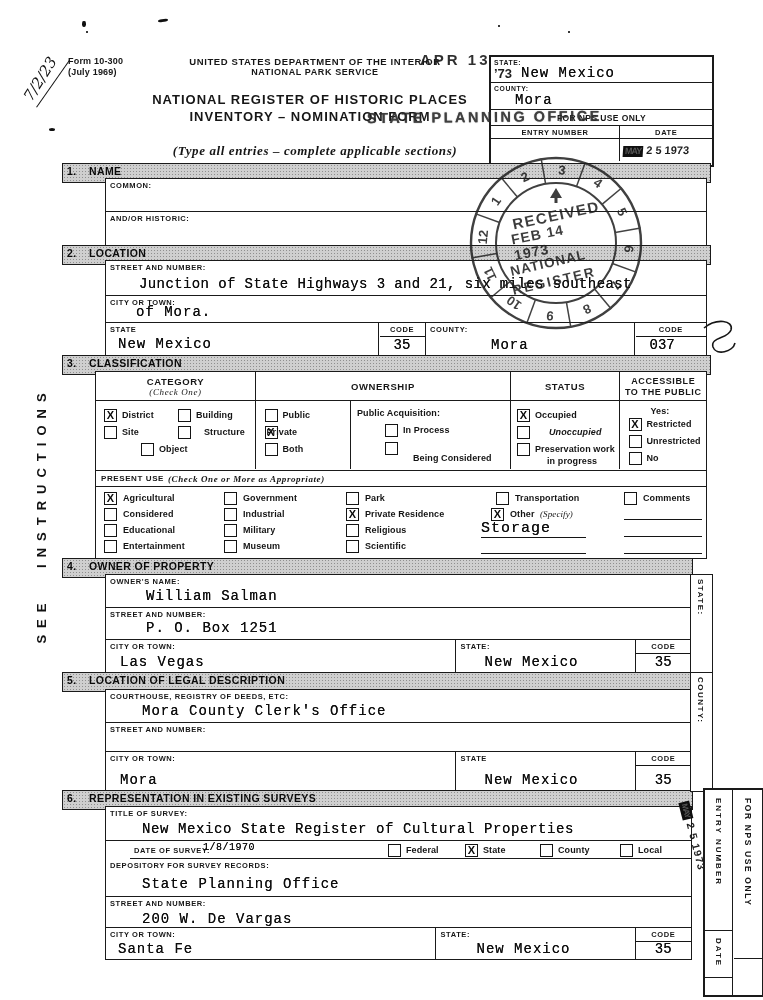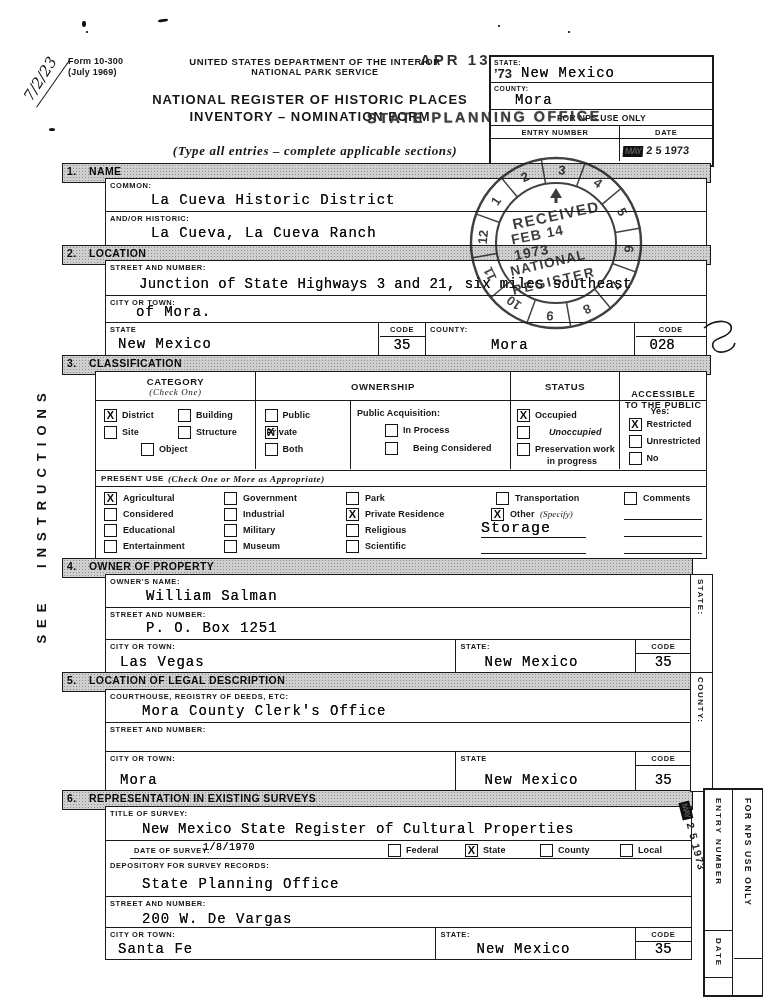--- a/index.html
+++ b/index.html
@@ -91,25 +91,23 @@
       <div class="cell" style="left:129.5px;right:0;">
         <span class="stamp" style="left:2px;top:5px;font:bold 11px 'Liberation Sans',sans-serif;transform:skewX(-4deg);"><span class="blot">MAY</span> <span>2 5 1973</span></span>
       </div>
     </div>
   </div>
 
   <div class="bar" style="left:62px;top:163px;width:643px;"><span class="num">1.</span><span>NAME</span></div>
   <div class="box" style="left:105px;top:178px;width:600px;height:66px;">
     <div class="row" style="height:32px;">
       <span class="lbl" style="left:4px;top:2px;">COMMON:</span>
-      <span class="val" style="left:45px;bottom:3px;letter-spacing:1px;">La Cueva Historic District</span>
     </div>
     <div class="row" style="height:32px;border-bottom:none;">
       <span class="lbl" style="left:4px;top:2px;">AND/OR HISTORIC:</span>
-      <span class="val" style="left:45px;bottom:3px;letter-spacing:1px;">La Cueva, La Cueva Ranch</span>
     </div>
   </div>
 
   <div class="bar" style="left:62px;top:245px;width:643px;"><span class="num">2.</span><span>LOCATION</span></div>
   <div class="box" style="left:105px;top:260px;width:600px;height:96px;">
     <div class="row" style="height:34px;">
       <span class="lbl" style="left:4px;top:2px;">STREET AND NUMBER:</span>
       <span class="val" style="left:33px;bottom:3px;letter-spacing:.4px;">Junction of State Highways 3 and 21, six miles southeast</span>
     </div>
     <div class="row" style="height:26px;">
@@ -126,21 +124,21 @@
         <span class="uline" style="left:0;right:0;top:13px;"></span>
         <span class="val" style="left:0;right:0;bottom:2px;text-align:center;">35</span>
       </div>
       <div class="cell" style="left:320px;width:208px;">
         <span class="lbl" style="left:4px;top:2px;">COUNTY:</span>
         <span class="val" style="left:65px;bottom:2px;letter-spacing:1px;">Mora</span>
       </div>
       <div class="cell" style="left:529.5px;right:0;">
         <span class="lbl" style="left:0;right:0;top:2px;text-align:center;">CODE</span>
         <span class="uline" style="left:0;right:0;top:13px;"></span>
-        <span class="val" style="left:14px;bottom:2px;">028</span>
+        <span class="val" style="left:14px;bottom:2px;">037</span>
       </div>
     </div>
   </div>
 
   <svg style="position:absolute;left:700px;top:316px;z-index:20;" width="50" height="48">
     <path d="M4,12 C16,2 34,4 31,14 C28,23 10,21 13,31 C16,40 33,36 35,27" fill="none" stroke="#161616" stroke-width="1.6"></path>
   </svg>
 
   <div class="bar" style="left:62px;top:355px;width:643px;"><span class="num">3.</span><span>CLASSIFICATION</span></div>
   <div class="box" style="left:95px;top:371px;width:610px;height:99px;">
@@ -148,54 +146,54 @@
       <div class="cell" style="left:0;width:159px;">
         <span class="lbl" style="left:0;right:0;top:4px;text-align:center;font-size:9.5px;">CATEGORY</span>
         <span class="lbl it" style="left:0;right:0;top:15px;text-align:center;font-size:9px;">(Check One)</span>
       </div>
       <div class="cell" style="left:160.5px;width:253px;">
         <span class="lbl" style="left:0;right:0;top:9px;text-align:center;font-size:9.5px;">OWNERSHIP</span>
       </div>
       <div class="cell" style="left:415px;width:108px;">
         <span class="lbl" style="left:0;right:0;top:9px;text-align:center;font-size:9.5px;">STATUS</span>
       </div>
-      <div class="cell" style="left:524.5px;right:0;margin-top:13px;">
+      <div class="cell" style="left:524.5px;right:0;">
         <span class="lbl" style="left:0;right:0;top:4px;text-align:center;font-size:9px;">ACCESSIBLE</span>
         <span class="lbl" style="left:0;right:0;top:15px;text-align:center;font-size:9px;">TO THE PUBLIC</span>
       </div>
     </div>
     <div class="row" style="height:68px;border-bottom:none;">
 
       <div class="cell" style="left:0;width:159px;">
         <span class="cb on" style="left:8px;top:8px;">X</span>
           <span class="cblb" style="left:26px;top:9px;">District</span>
         <span class="cb" style="left:82px;top:8px;"></span>
           <span class="cblb" style="left:100px;top:9px;">Building</span>
         <span class="cb" style="left:8px;top:25px;"></span>
           <span class="cblb" style="left:26px;top:26px;">Site</span>
         <span class="cb" style="left:82px;top:25px;"></span>
-          <span class="cblb" style="left:100px;top:26px;text-align:right;">Structure</span>
+          <span class="cblb" style="left:108px;top:26px;text-align:right;">Structure</span>
         <span class="cb" style="left:45px;top:42px;"></span>
           <span class="cblb" style="left:63px;top:43px;">Object</span>
       </div>
 
       <div class="cell" style="left:160.5px;width:93px;">
         <span class="cb" style="left:8px;top:8px;"></span>
           <span class="cblb" style="left:26px;top:9px;">Public</span>
         <span class="cb on" style="left:8px;top:25px;">X</span>
           <span class="cblb" style="left:10px;top:26px;">Private</span>
         <span class="cb" style="left:8px;top:42px;"></span>
           <span class="cblb" style="left:26px;top:43px;">Both</span>
       </div>
       <div class="cell" style="left:255px;width:159px;">
         <span class="cblb" style="left:6px;top:7px;">Public Acquisition:</span>
         <span class="cb" style="left:34px;top:23px;"></span>
           <span class="cblb" style="left:52px;top:24px;">In Process</span>
         <span class="cb" style="left:34px;top:41px;"></span>
-          <span class="cblb" style="left:52px;top:42px;padding-left:10px;">Being Considered</span>
+          <span class="cblb" style="left:52px;top:52px;padding-left:10px;">Being Considered</span>
       </div>
 
       <div class="cell" style="left:415px;width:108px;">
         <span class="cb on" style="left:6px;top:8px;">X</span>
           <span class="cblb" style="left:24px;top:9px;">Occupied</span>
         <span class="cb" style="left:6px;top:25px;"></span>
           <span class="cblb" style="left:38px;top:26px;font-style:italic;">Unoccupied</span>
         <span class="cb" style="left:6px;top:42px;"></span>
           <span class="cblb" style="left:24px;top:43px;">Preservation work</span>
         <span class="cblb" style="left:36px;top:55px;">in progress</span>

